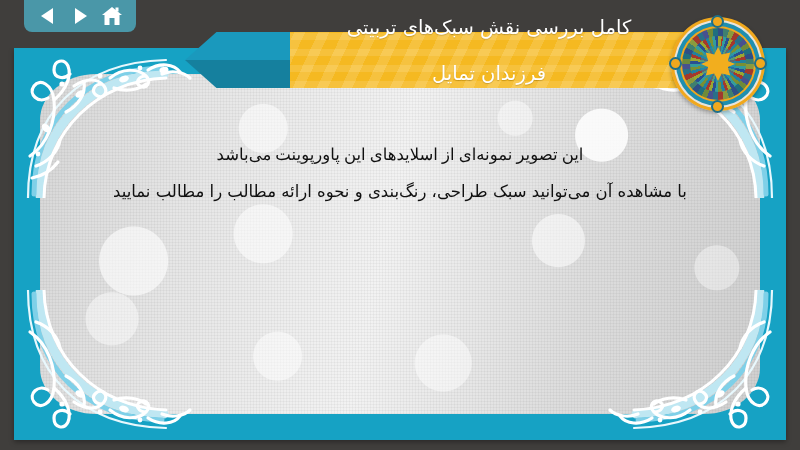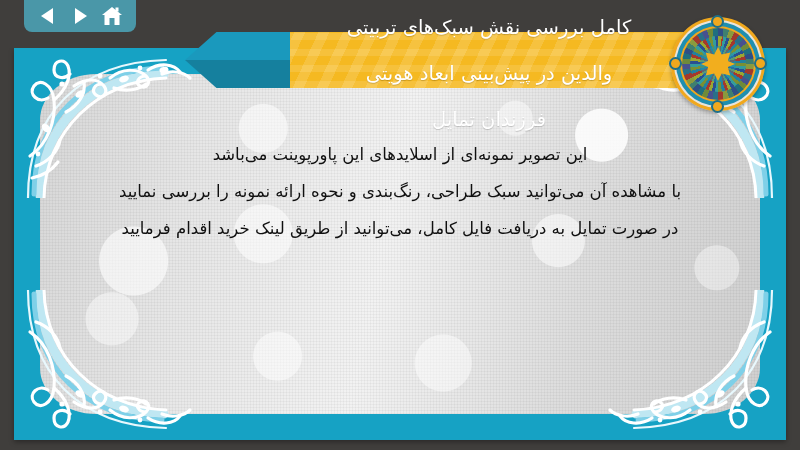--- a/index.html
+++ b/index.html
@@ -159,21 +159,21 @@
   .body-text{
     position:absolute; left:40px; right:40px; top:136px;
     direction:rtl; text-align:center;
     color:#101010;
     font-size:16.5px;
     line-height:37px;
     z-index:20;
     pointer-events:none;
   }
   .body-text div{ white-space:nowrap; }
-  .bt-1{ padding-right:0px; }
+  .bt-1{ padding-right:0px;font-family:Liberation Serif, serif; }
   .bt-2{ }
   .bt-3{ }
 
   .dark-top{
     position:absolute; left:0; top:0; width:800px; height:48px;
     background:#403e3c; z-index:20;
   }
 </style>
 </head>
 <body>
@@ -293,33 +293,31 @@
           <circle cx="48" cy="36" r="2.6"></circle>
           <circle cx="86" cy="28" r="2.4"></circle>
           <circle cx="126" cy="20" r="2.4"></circle>
         </g>
       </svg>
     </div>
   </div>
 
   <div class="body-text">
     <div class="bt-1">این تصویر نمونه‌ای از اسلایدهای این پاورپوینت می‌باشد</div>
-    <div class="bt-2">با مشاهده آن می‌توانید سبک طراحی، رنگ‌بندی و نحوه ارائه نمونه را بررسی نمایید</div>
-    <div class="bt-3">در صورت تمایل به دریافت فایل کامل، می‌توانید از طریق لینک خرید اقدام فرمایید</div>
+    <div class="bt-2">با مشاهده آن می‌توانید سبک طراحی، رنگ‌بندی و نحوه ارائه مطالب را مطالب نمایید</div>
   </div>
 
   <div class="ribbon-tail"></div>
   <div class="tail-shadow"></div>
   <div class="gold-banner">
     <div class="chev"></div>
   </div>
 
   <div class="title-block">
     <div>کامل بررسی نقش سبک‌های تربیتی</div>
-    <div>والدین در پیش‌بینی ابعاد هویتی</div>
     <div>فرزندان تمایل</div>
   </div>
 
   <div class="medallion">
     <div class="med-r m1"></div>
     <div class="med-r m2"></div>
     <div class="med-r m3"></div>
     <div class="med-r m4"></div>
     <div class="med-r m5"></div>
     <div class="med-r m6"></div>

